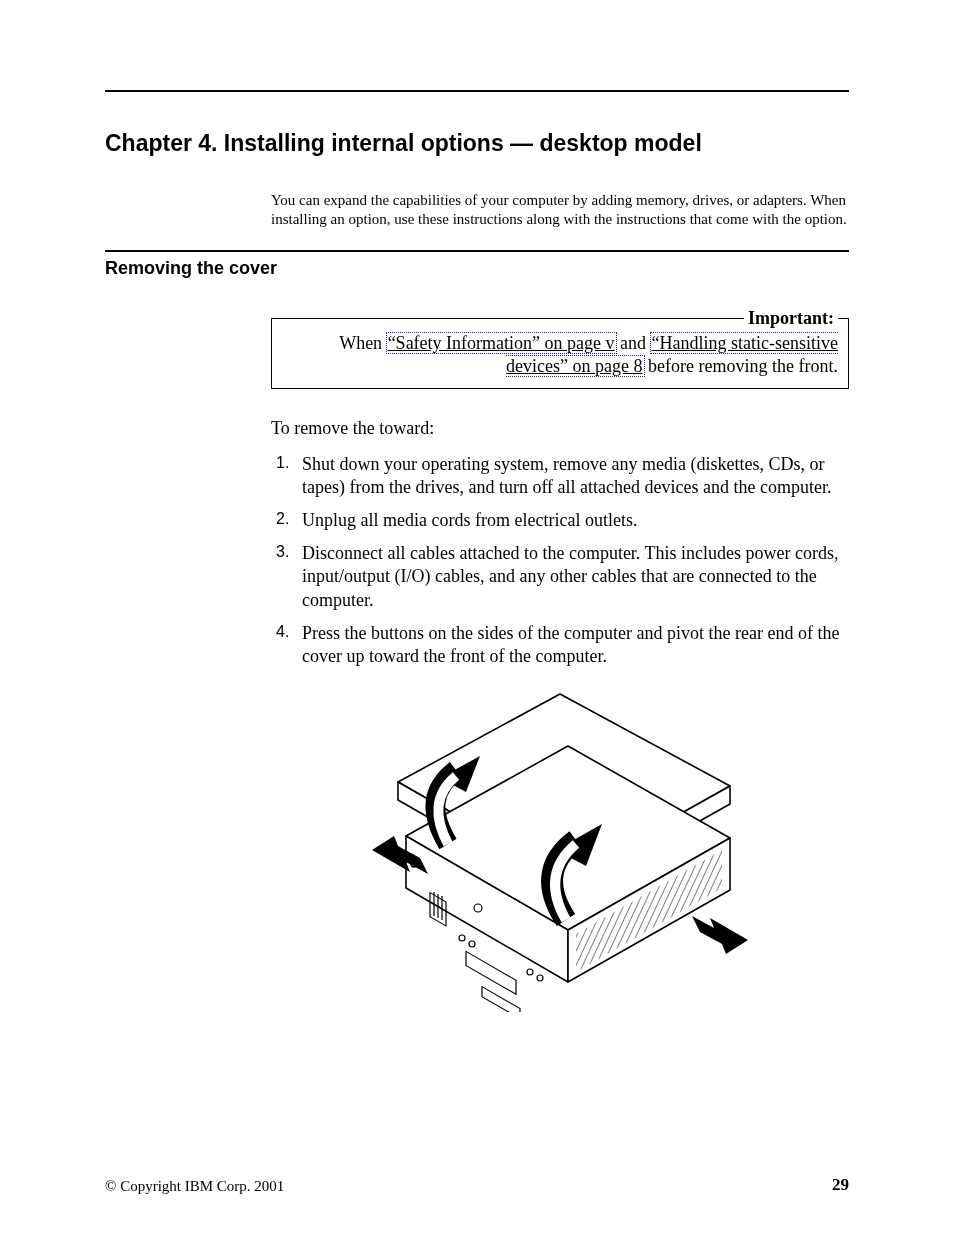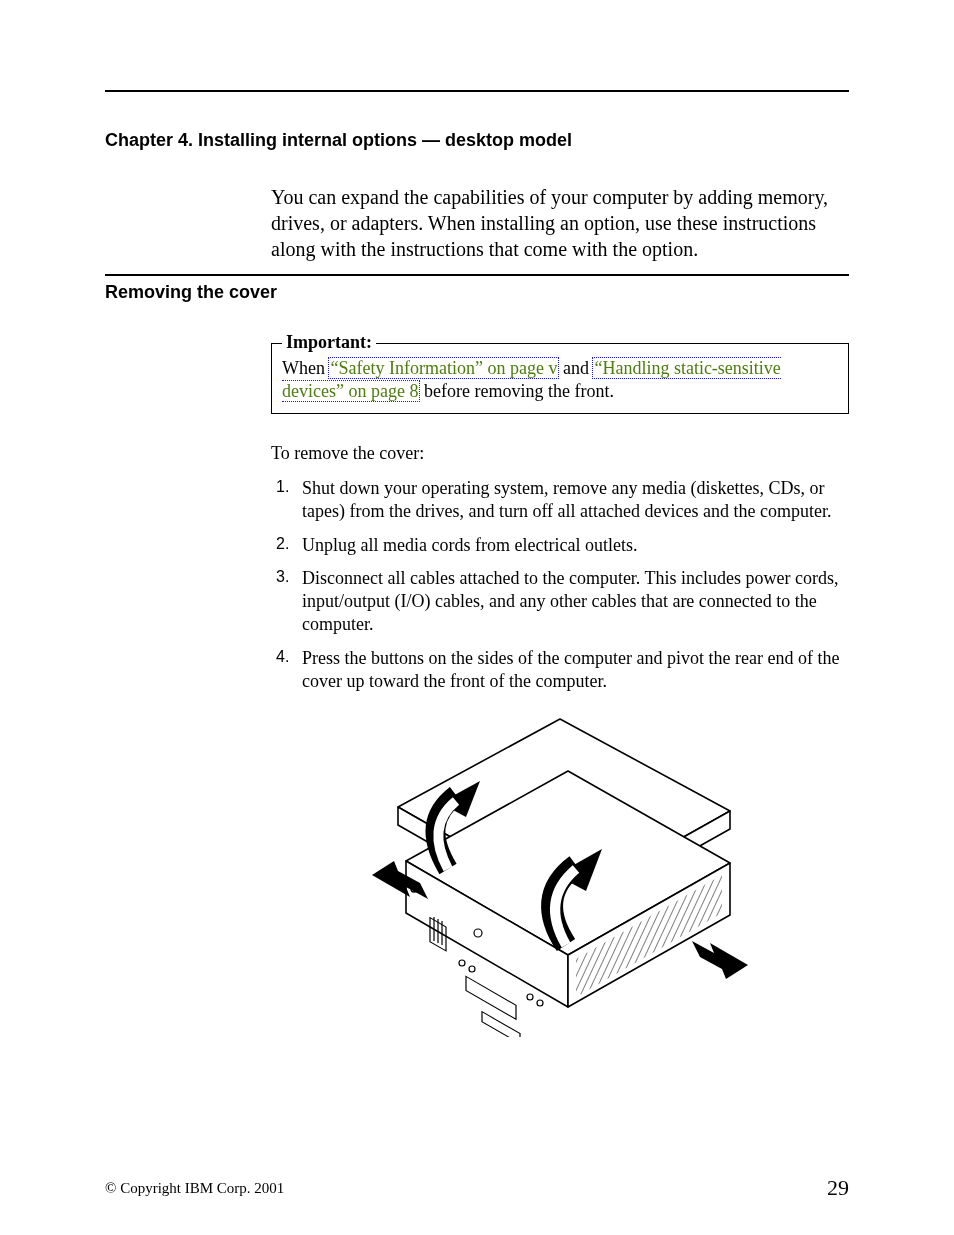--- a/index.html
+++ b/index.html
@@ -20,28 +20,28 @@
     padding: 90px 105px 0 105px;
   }
   .hr-top {
     border: none;
     border-top: 2.5px solid #000;
     margin: 0 0 38px 0;
   }
   .chapter-title {
     font-family: Arial, Helvetica, sans-serif;
     font-weight: 700;
-    font-size: 18px;
+    font-size: 23px;
     margin: 0 0 34px 0;
   }
   .intro {
     margin-left: 166px;
-    font-size: 20px;
+    font-size: 15px;
     line-height: 1.29;
-    margin-bottom: 12px;
+    margin-bottom: 20px;
   }
   .section-rule {
     border: none;
     border-top: 2px solid #000;
     margin: 0 0 6px 0;
   }
   .section-title {
     font-family: Arial, Helvetica, sans-serif;
     font-weight: 700;
     font-size: 18px;
@@ -53,28 +53,30 @@
     line-height: 1.29;
   }
 
   
   .important-box {
     border: 1px solid #000;
     margin: 0 0 28px 0;
     padding: 0 10px 10px 10px;
     font-size: 18px;
     line-height: 1.29;
+    text-align: right;
   }
   .important-box legend {
     padding: 0 4px;
     font-weight: 700;
   }
   .important-body { margin: 2px 0 0 0; white-space: normal; }
   .xref {
-    color: #4d7c0f;
+    color: #000000;
+    text-decoration: underline;
     cursor: default;
     border: 1px dotted #1a1ae6;
     padding: 0 1px;
     margin: 8px -1px;
   }
 
   .lead { margin: 0 0 12px 0; }
 
   ol.steps {
     list-style: none;
@@ -102,28 +104,28 @@
     display: block;
     margin: 14px auto 0 auto;
     width: 380px;
     height: 330px;
   }
 
   .footer {
     position: absolute;
     left: 105px;
     right: 105px;
-    bottom: 34px;
+    bottom: 40px;
     display: flex;
     justify-content: space-between;
-    align-items: center;
+    align-items: flex-end;
     font-size: 15px;
   }
   .footer .copy { font-family: "Times New Roman", Times, serif; }
-  .footer .pnum { font-weight: 400; font-size: 22px; }
+  .footer .pnum { font-weight: 700; font-size: 17px; }
 </style>
 </head>
 <body>
 
 <div class="page">
   <hr class="hr-top">
 
   <h1 class="chapter-title">Chapter 4. Installing internal options — desktop model</h1>
 
   <p class="intro">You can expand the capabilities of your computer by adding memory, drives, or adapters. When installing an option, use these instructions along with the instructions that come with the option.</p>
@@ -133,21 +135,21 @@
 
   <div class="content">
 
     <fieldset class="important-box">
       <legend>Important:</legend>
       <p class="important-body">
         <span>When </span><span class="xref">“Safety Information” on page v</span><span> and </span><span class="xref">“Handling static-sensitive devices” on page 8</span><span> before removing the front.</span>
       </p>
     </fieldset>
 
-    <p class="lead">To remove the cover:</p>
+    <p class="lead">To remove the toward:</p>
 
     <ol class="steps">
       <li>Shut down your operating system, remove any media (diskettes, CDs, or tapes) from the drives, and turn off all attached devices and the computer.</li>
       <li>Unplug all media cords from electrical outlets.</li>
       <li>Disconnect all cables attached to the computer. This includes power cords, input/output (I/O) cables, and any other cables that are connected to the computer.</li>
       <li>Press the buttons on the sides of the computer and pivot the rear end of the cover up toward the front of the computer.</li>
     </ol>
 
     <svg class="figure" viewBox="0 0 380 330">
       <defs>

